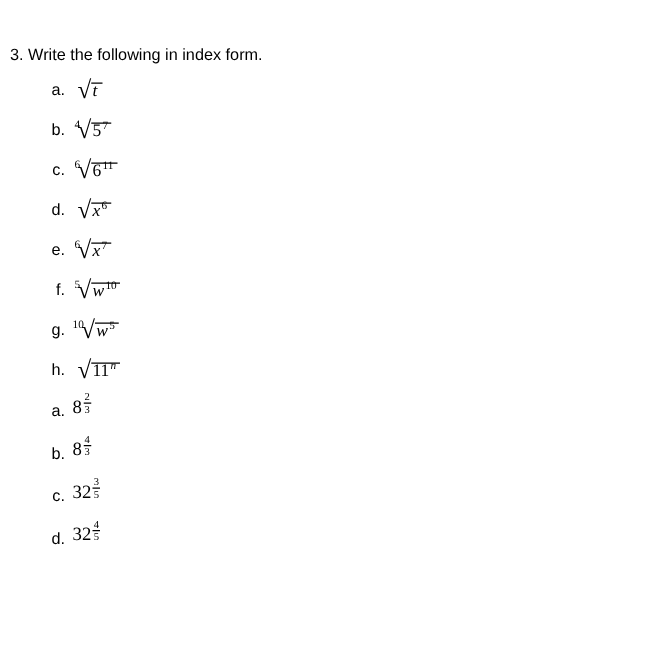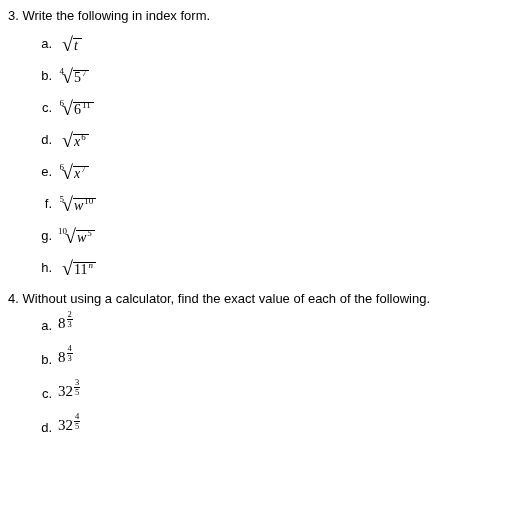--- a/index.html
+++ b/index.html
@@ -6,21 +6,21 @@
     body {
       width: 520px;
       height: 519px;
       background: #fff;
       font-family: Arial, sans-serif;
       font-size: 13px;
       color: #000;
       padding: 8px 8px 0 8px;
     }
     .question { margin-bottom: 14px; }
-    .question-text { margin-bottom: 10px; }
+    .question-text { margin-bottom: 10px; margin-top: 28px; }
     .sub-list { padding-left: 30px; }
     .sub-item {
       display: flex;
       align-items: center;
       margin-bottom: 12px;
       line-height: 1;
     }
     .sub-label {
       font-size: 13px;
       margin-right: 6px;
@@ -211,24 +211,20 @@
             <span class="upright">11</span>
             <span class="sup" style="font-style:italic">n</span>
           </span>
         </span>
       </span>
     </div>
   </div>
 </div>
 
 <div class="question">
-  <div class="question-text">
-    <span>4.</span>
-    <span>Without using a calculator, find the exact value of each of the following.</span>
-  </div>
   <div class="sub-list">
 
     <div class="sub-item" style="margin-bottom:16px">
       <span class="sub-label">a.</span>
       <span class="expr power">
         <span class="power-base">8</span>
         <span class="frac">
           <span class="num">2</span>
           <span class="den">3</span>
         </span>

